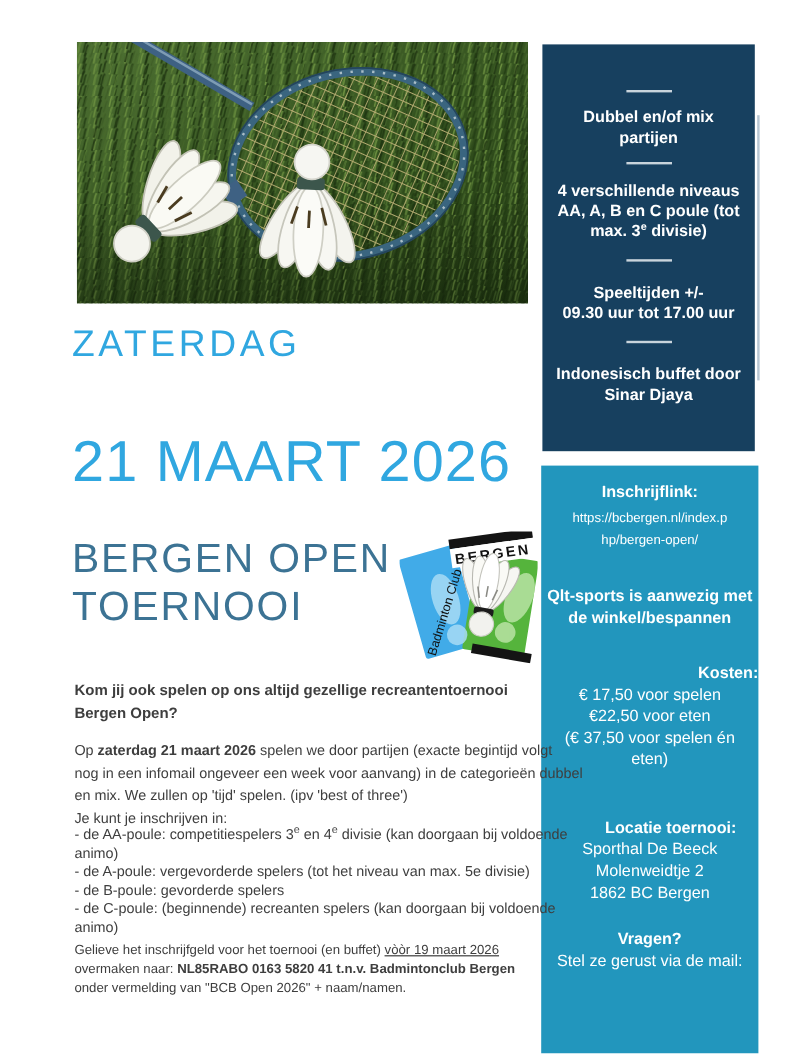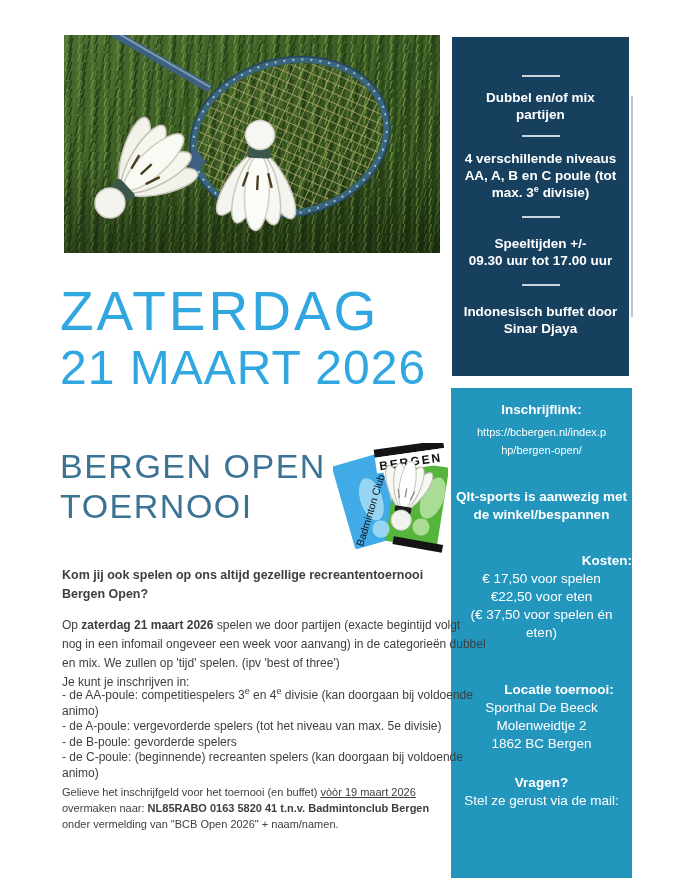--- a/index.html
+++ b/index.html
@@ -30,23 +30,23 @@
   .url{display:block;margin:4px -5px;padding:0 1px;font-size:11px;line-height:18px;
        border-left:1px solid rgba(255,255,255,.75);border-right:1px solid rgba(255,255,255,.75);
        color:#fff;text-decoration:none;word-break:break-all;}
   .lbl-qlt{margin-top:29px;}
   .lbl-kosten{margin-top:28px;text-align:right;}
   .lbl-locatie{margin-top:39px;margin-left:35px;}
   .lbl-vragen{margin-top:21px;}
   .email{font-style:italic;color:#fff;text-decoration:none;display:inline-block;}
 
   
-  .title1{position:absolute;left:60px;top:284px;margin:0;color:var(--bright);
-          font-size:55px;font-weight:400;letter-spacing:3px;line-height:1;}
-  .title2{position:absolute;left:60px;top:344px;margin:0;color:var(--bright);
+  .title1{position:absolute;left:60px;top:271px;margin:0;color:var(--bright);
+          font-size:31px;font-weight:400;letter-spacing:3px;line-height:1;}
+  .title2{position:absolute;left:60px;top:362px;margin:0;color:var(--bright);
           font-size:48px;font-weight:400;letter-spacing:1px;line-height:1;}
   .subtitle{position:absolute;left:60px;top:446px;margin:0;color:var(--steel);
           font-size:34px;font-weight:400;letter-spacing:1.5px;line-height:40px;}
 
   
   .logo{position:absolute;left:333px;top:443px;width:115px;height:110px;}
 
   
   .bodytext{position:absolute;left:62px;top:0;width:424px;color:#3e3e3e;font-size:12px;}
   .bodytext p{position:absolute;margin:0;width:424px;}

